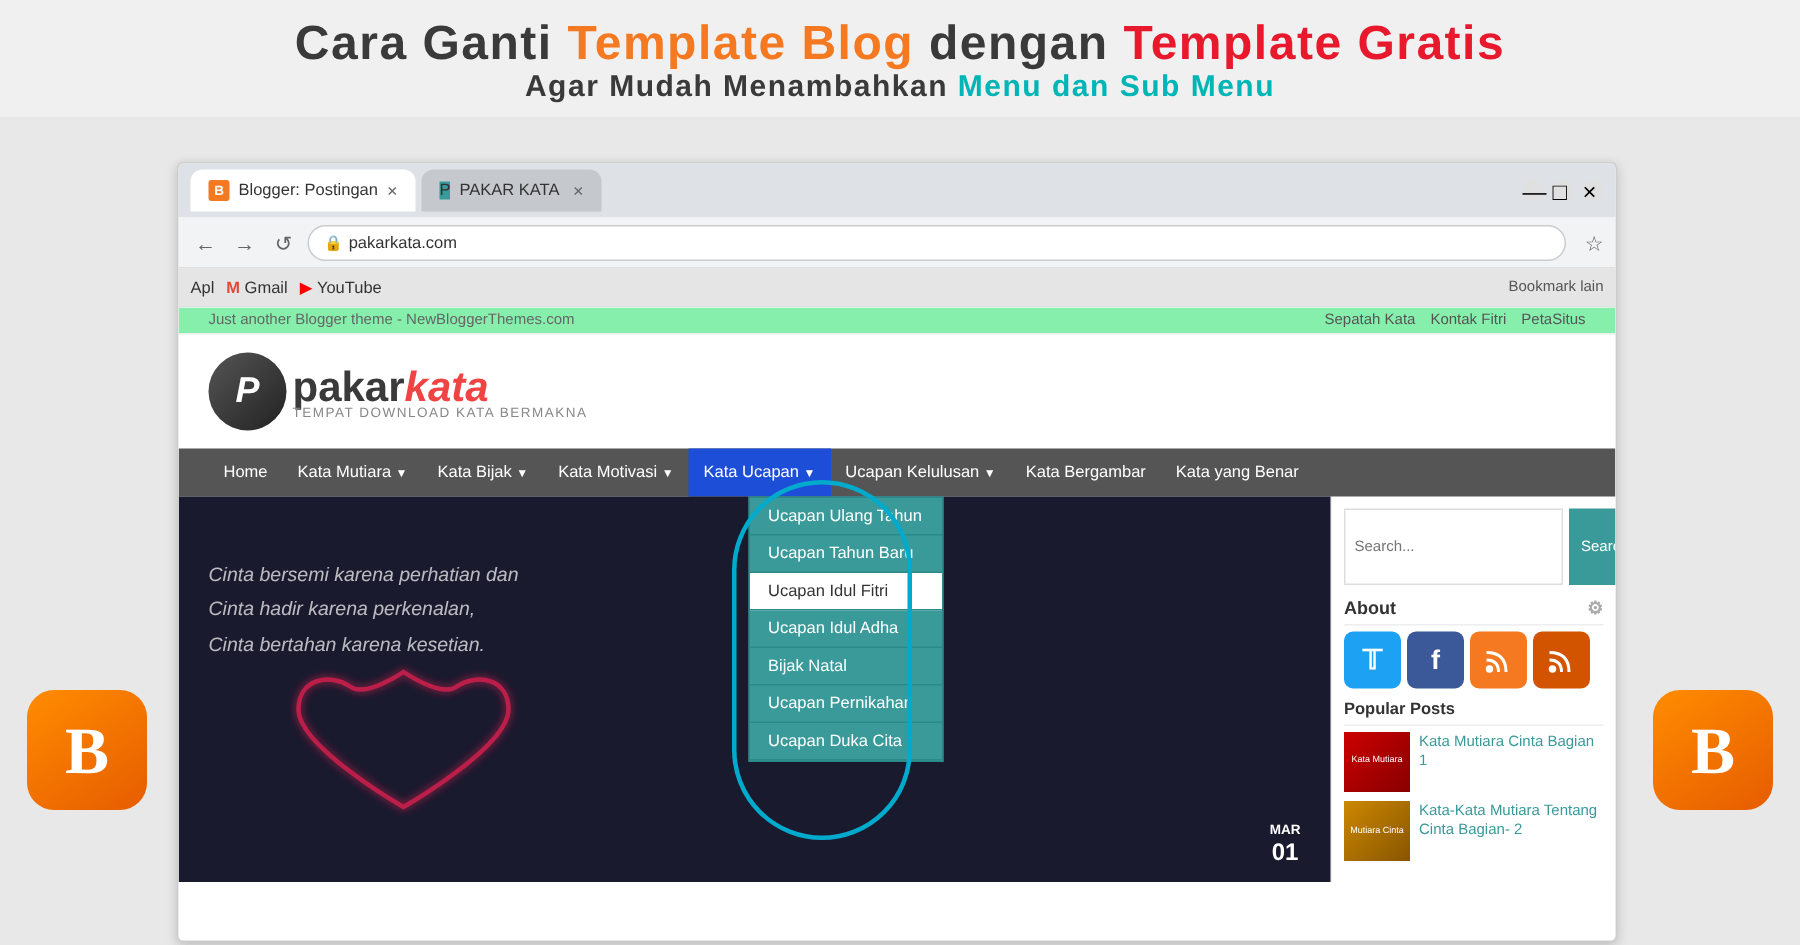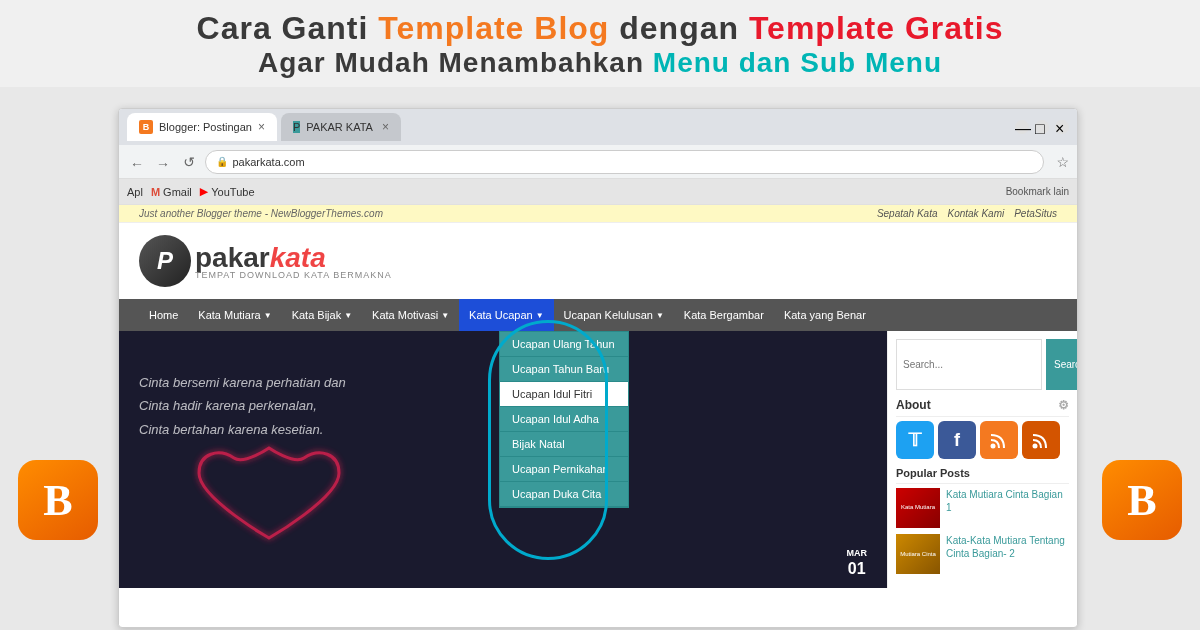--- a/index.html
+++ b/index.html
@@ -23,21 +23,21 @@
     .title-line1 {
       font-size: 32px;
       font-weight: 900;
       font-family: 'Arial Black', Arial, sans-serif;
       color: #3a3a3a;
       letter-spacing: 1px;
     }
     .title-line1 .orange { color: #f47920; }
     .title-line1 .red { color: #e8192c; margin-top: 20px; }
     .title-line2 {
-      font-size: 28px;
+      font-size: 20px;
       font-weight: 900;
       font-family: 'Arial Black', Arial, sans-serif;
       color: #3a3a3a;
       letter-spacing: 1px;
     }
     .title-line2 .teal { color: #00b5b5; }
 
     
     .browser-frame {
       position: absolute;
@@ -188,29 +188,28 @@
 
     
     .website-content {
       background: #fff;
       height: 420px;
       overflow: hidden;
     }
 
     
     .blog-topbar {
-      background: #fef9c3;
+      background: #86efac;
       border-bottom: 1px solid #eee;
       padding: 3px 20px;
       font-size: 10px;
       color: #666;
       display: flex;
       justify-content: space-between;
       align-items: center;
-      font-style: italic;
     }
     .topbar-links {
       display: flex;
       gap: 10px;
       font-size: 10px;
       color: #555;
     }
 
     
     .blog-header {
@@ -537,21 +536,21 @@
       <span>Bookmark lain</span>
     </div>
   </div>
 
   <div class="website-content">
 
     <div class="blog-topbar">
       <span>Just another Blogger theme - NewBloggerThemes.com</span>
       <div class="topbar-links">
         <span>Sepatah Kata</span>
-        <span>Kontak Kami</span>
+        <span>Kontak Fitri</span>
         <span>PetaSitus</span>
       </div>
     </div>
 
     <div class="blog-header">
       <div class="blog-logo">
         <div class="logo-circle"></div>
         <div>
           <div class="logo-text">
             <span class="pakar">pakar</span><span class="kata" style="font-weight:900; color:#ef4444;">kata</span>

